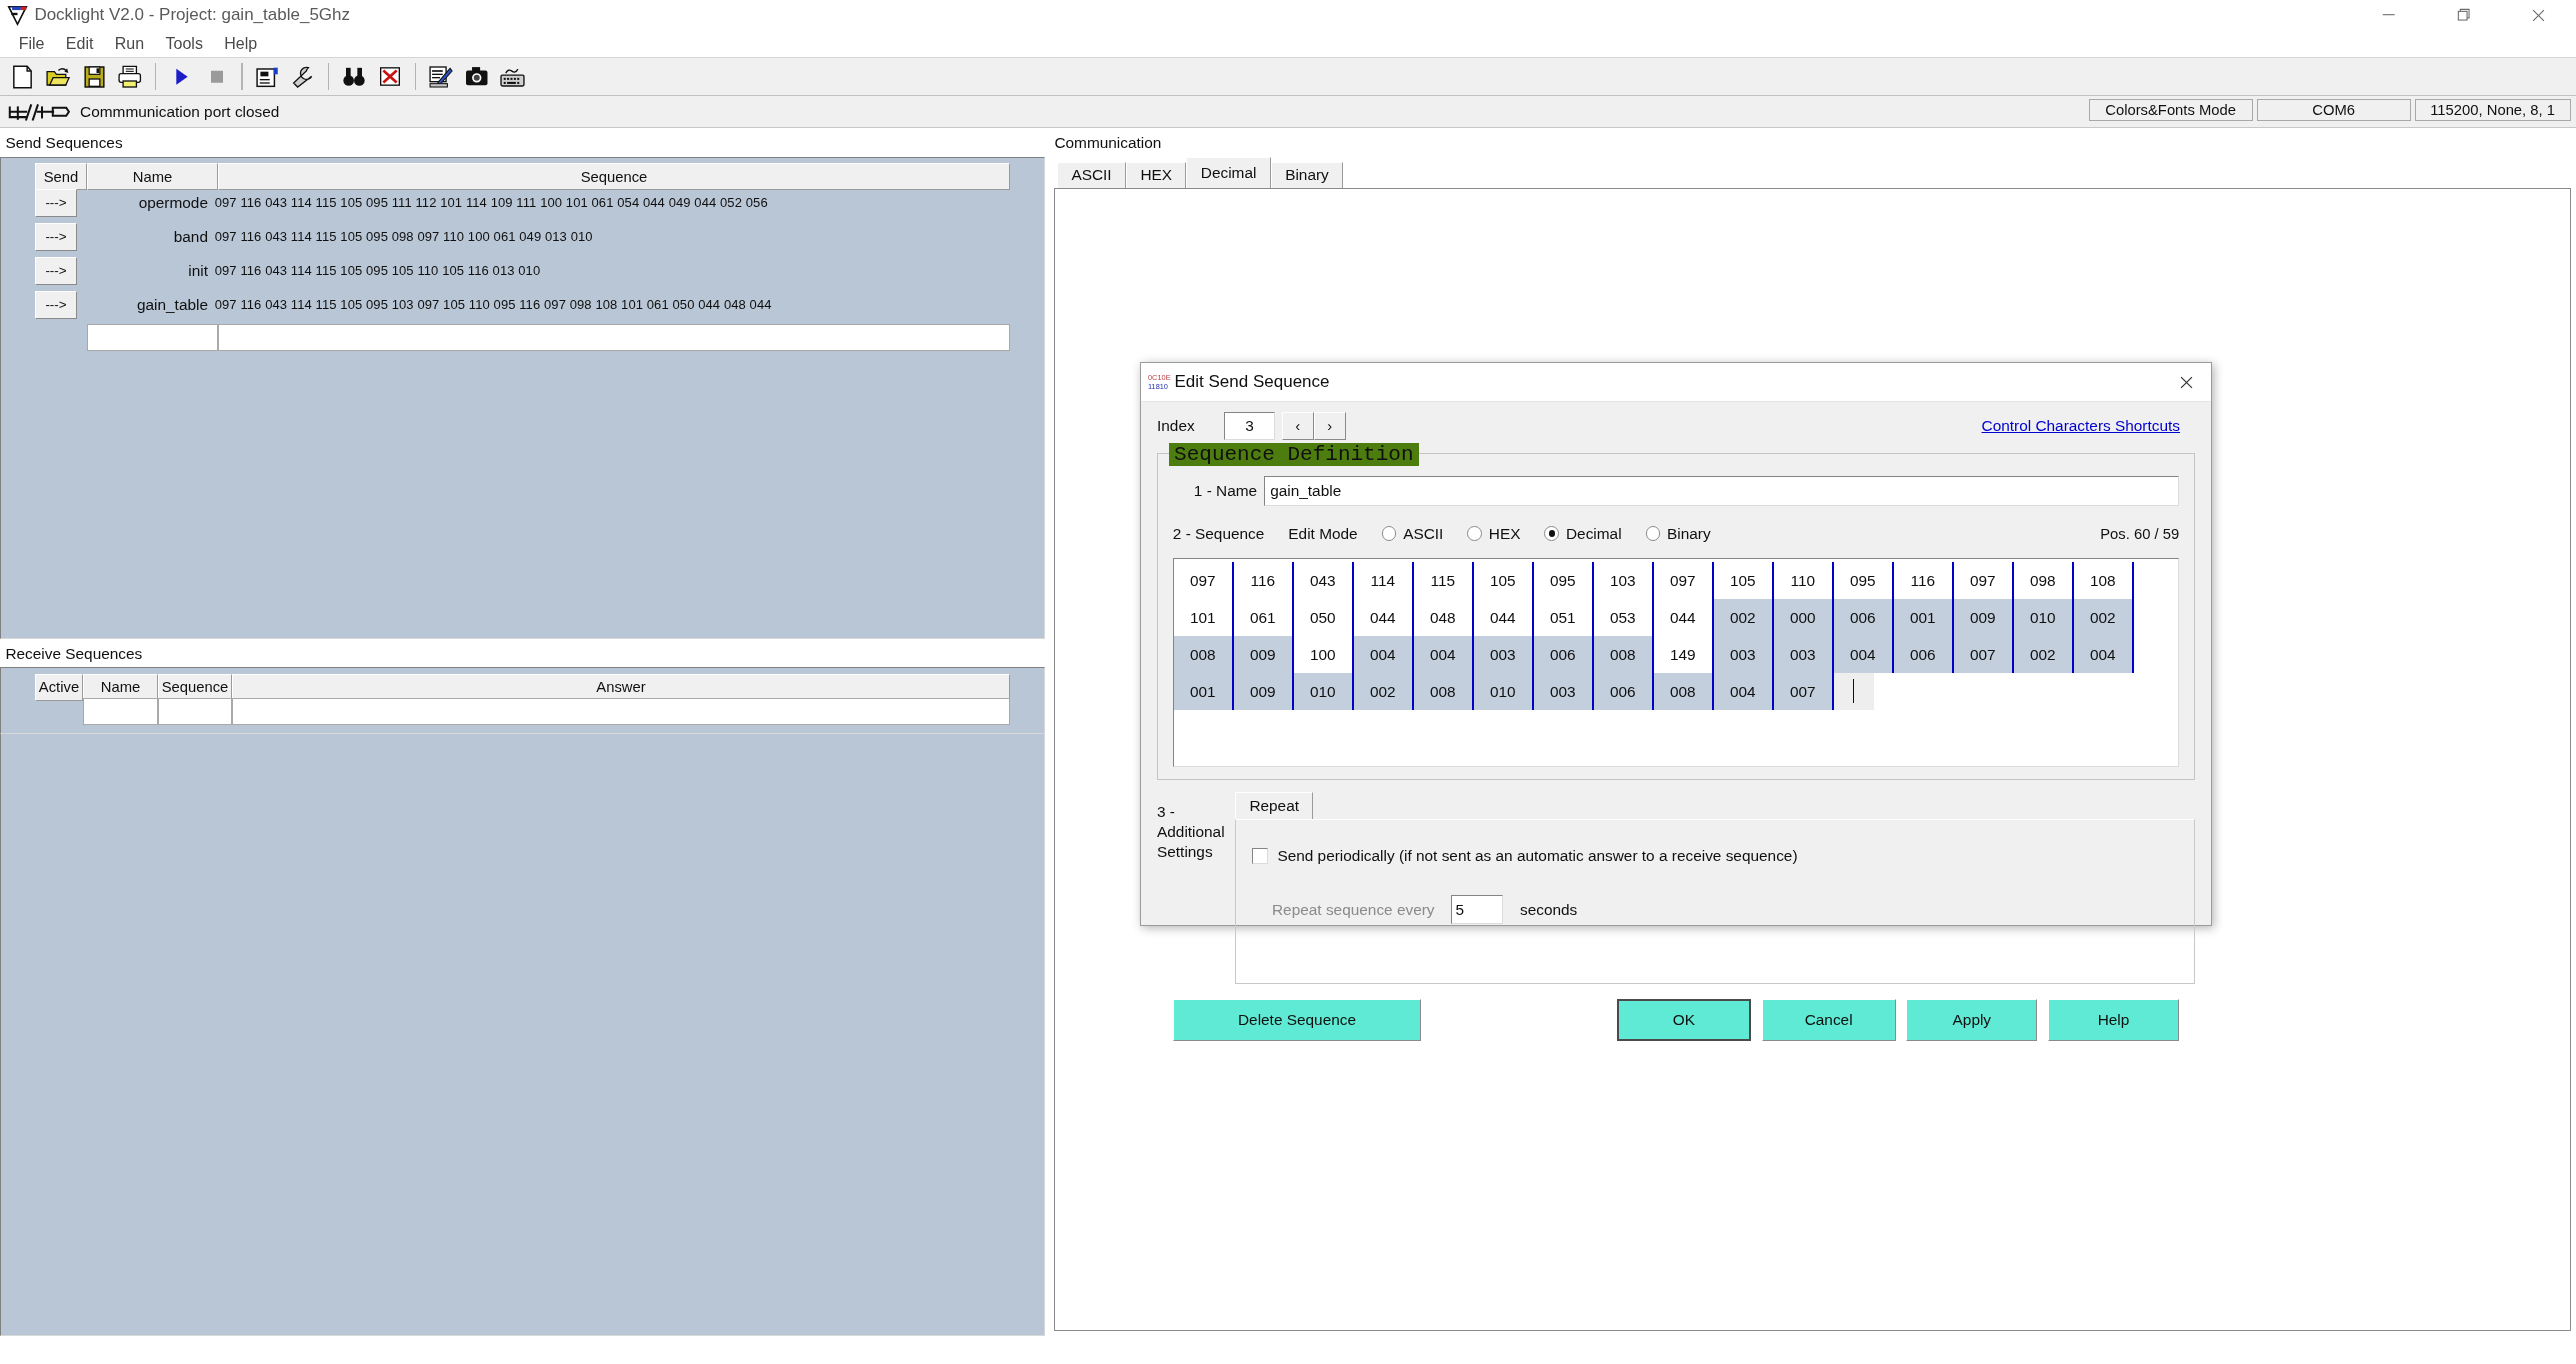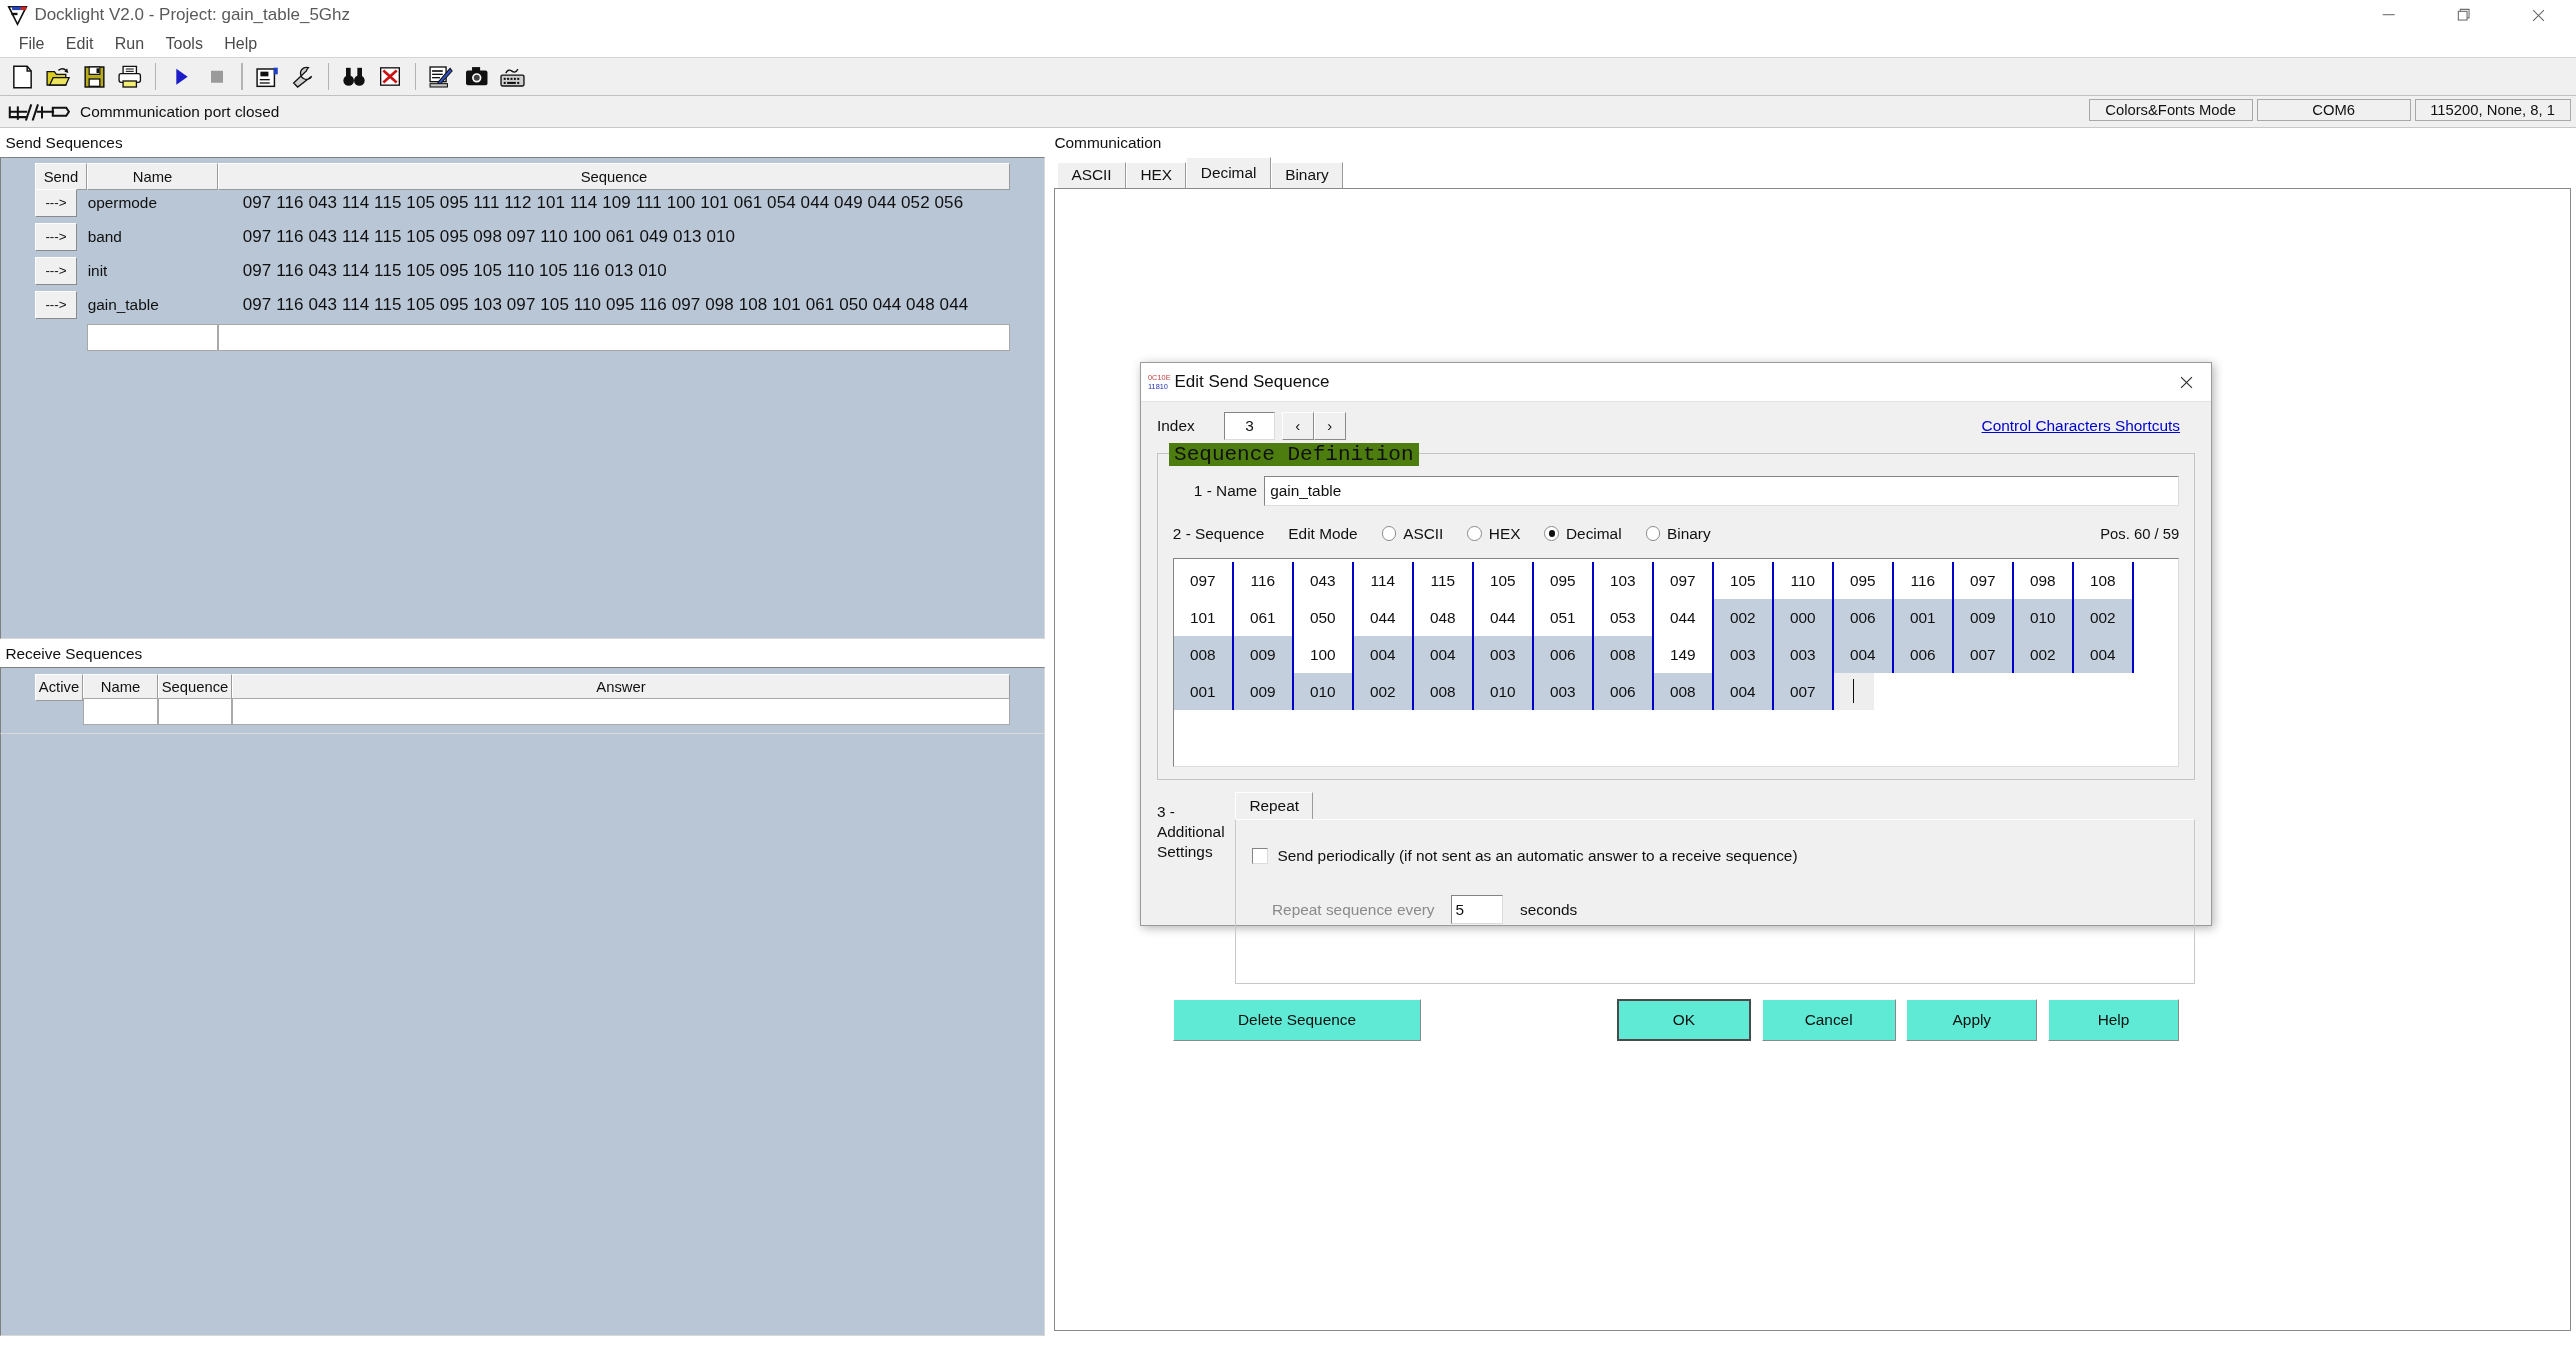--- a/index.html
+++ b/index.html
@@ -103,25 +103,25 @@
   .data-row { display: flex; height: 34px; padding-left: 34px; align-items: center; }
   .send-btn {
     width: 42px; height: 28px; background: #f0f0f0;
     border-top: 1.3px solid #ffffff; border-left: 1.3px solid #ffffff;
     border-right: 1.3px solid #8a8a8a; border-bottom: 1.3px solid #8a8a8a;
     display: flex; align-items: center; justify-content: center;
     font-size: 13.4px; color: #101010; flex: none;
   }
   .name-cell {
     width: 131px; padding-left: 10.7px; font-size: 15.4px; color: #101010;
-    white-space: nowrap; overflow: hidden; flex: none;
+    white-space: nowrap; overflow: hidden; flex: none; text-align: right;
   }
   .seq-cell {
-    font-size: 17px; color: #101010; white-space: nowrap;
-    letter-spacing: 0.1px; padding-left: 6.7px; overflow: hidden; margin-left: 28px;
+    font-size: 13px; color: #101010; white-space: nowrap;
+    letter-spacing: 0.1px; padding-left: 6.7px; overflow: hidden;
   }
   .empty-row { display: flex; height: 31px; padding-left: 34px; align-items: center; }
   .empty-input {
     background: #ffffff; border: 0.7px solid #a9a9a9; height: 27px; flex: none;
   }
 
   
   .rhdr-row { display: flex; height: 28px; padding: 5.4px 0 0 34px; }
   .rempty-row { display: flex; height: 29.5px; padding-left: 34px; align-items: center; }
 

